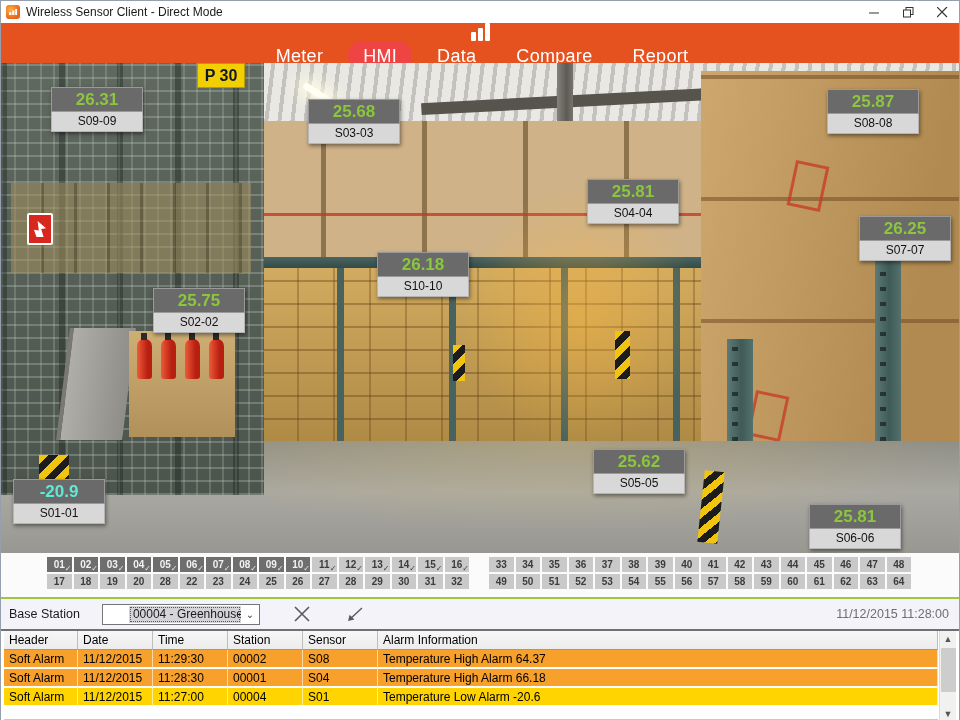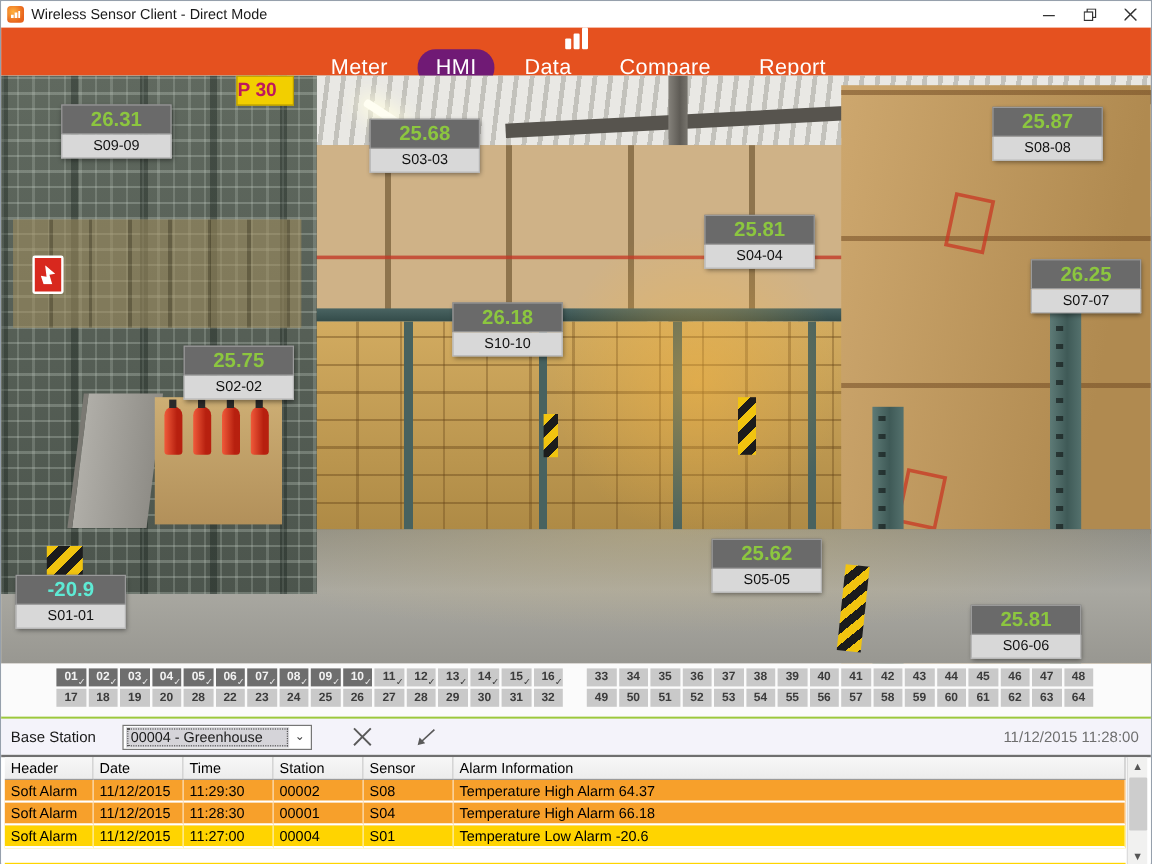--- a/index.html
+++ b/index.html
@@ -17,21 +17,21 @@
   .win-btn { width:34px; display:flex; align-items:center; justify-content:center; color:#333; font-size:12px; }
   .win-btn svg { display:block; }
 
   
   .navbar { height:40px; background:#E5511F; display:flex; align-items:center; color:#fff;flex-direction:column; }
   .nav-logo { margin:0 10px 0 13px; width:22px; height:20px; display:flex; align-items:flex-end; gap:2px; }
   .nav-logo i { display:block; width:5px; background:#fff; border-radius:1px; }
   .nav-logo i:nth-child(1){height:9px;} .nav-logo i:nth-child(2){height:13px;} .nav-logo i:nth-child(3){height:18px;}
   .nav-tabs { display:flex; align-items:center; margin-left:14px; }
   .tab { font-size:18px; letter-spacing:.3px; padding:5px 15px; margin-right:10px; cursor:pointer; border-radius:15px; white-space:nowrap; }
-  .tab.active { background:#701a75; }
+  .tab.active { background:#ef4444; }
   .nav-icons { margin-left:auto; display:flex; align-items:center; gap:13px; margin-right:14px; }
   .nav-ic { width:30px; height:28px; display:flex; align-items:center; justify-content:center; }
   .celsius { font-size:21px; font-weight:bold; color:#fff; }
 
   
   .photo { position:relative; width:958px; height:490px; overflow:hidden; background:#b9b4a8; }
   .ph { position:absolute; }
   .ceiling { left:222px; top:0; width:736px; height:235px;
     background:repeating-linear-gradient(97deg,#e9e8e4 0 9px,#c3c2bc 9px 13px),linear-gradient(#dad9d4,#cfcec8);
     clip-path:polygon(0 0,100% 0,100% 50%,52% 100%,0 26%); }
@@ -40,21 +40,21 @@
   .light { width:36px; height:7px; background:#fffef2; border-radius:3px; box-shadow:0 0 16px 5px rgba(255,253,225,.95); transform:rotate(33deg); }
   .rack-left { left:0; top:0; width:263px; height:432px;
     background:repeating-linear-gradient(90deg,rgba(15,25,20,.35) 0 6px,transparent 6px 58px),
                repeating-linear-gradient(0deg,rgba(205,215,205,.28) 0 2px,transparent 2px 13px),
                repeating-linear-gradient(90deg,rgba(205,215,205,.22) 0 2px,transparent 2px 13px),
                linear-gradient(#60695f,#4c554d); }
   .rack-left-boxes { left:10px; top:120px; width:240px; height:90px;
     background:repeating-linear-gradient(90deg,#a4905f 0 30px,#6e5c33 30px 33px),linear-gradient(#ac9765,#8d7747); opacity:.55; }
   .sign-fire { left:26px; top:150px; width:26px; height:32px; background:#d8281e; border:2px solid #fff; border-radius:2px; }
   .sign-fire::after { content:""; position:absolute; left:5px; top:6px; width:12px; height:16px; background:#fff; clip-path:polygon(20% 100%,0 55%,40% 60%,30% 0,100% 45%,60% 50%,80% 100%); }
-  .sign-p30 { left:196px; top:0; width:48px; height:25px; background:#f2cf00; color:#be185d; font-weight:bold; font-size:16px; text-align:left; line-height:24px; border:1px solid #b89c00; }
+  .sign-p30 { left:196px; top:0; width:48px; height:25px; background:#f2cf00; color:#0f172a; font-weight:bold; font-size:16px; text-align:center; line-height:24px; border:1px solid #b89c00; }
   .shelf-top { left:224px; top:58px; width:520px; height:138px;
     background:repeating-linear-gradient(90deg,#cfb287 0 96px,#8e744d 96px 101px),linear-gradient(rgba(0,0,0,.12),rgba(0,0,0,0) 30%),linear-gradient(#d8be94,#b99b6d); }
   .shelf-beam { left:224px; top:194px; width:520px; height:11px; background:linear-gradient(#4a6462,#334b49); }
   .shelf-low { left:224px; top:205px; width:520px; height:175px;
     background:repeating-linear-gradient(90deg,#48625f 0 7px,transparent 7px 112px),
                repeating-linear-gradient(0deg,rgba(95,62,20,.38) 0 2px,transparent 2px 23px),
                repeating-linear-gradient(90deg,rgba(95,62,20,.32) 0 2px,transparent 2px 36px),
                linear-gradient(#d2ab60,#ae8a45); }
   .tape { left:224px; top:150px; width:520px; height:3px; background:#c23a28; opacity:.8; }
   .floor { left:0; top:378px; width:958px; height:112px;
@@ -85,21 +85,21 @@
   .grow { display:flex; gap:2px; }
   .gcell { position:relative; width:24.5px; height:15px; background:#C9C9C9; color:#3c3c3c; font-size:10px; font-weight:bold; text-align:center; line-height:15px; cursor:pointer; }
   .gcell.dark { background:#6E6E6E; color:#f2f2f2; }
   .gcell .check { position:absolute; right:0px; bottom:-4px; font-size:8px; font-weight:normal; color:#3c3c3c; }
   .gcell.dark .check { color:#e8e8e8; }
   .greenline { height:2px; background:#9CC83C; }
 
   
   .baserow { height:30px; background:#F4F3FA; display:flex; align-items:center; font-size:12.5px; color:#1a1a1a; }
   .baserow .bs-label { margin-left:8px; }
-  .combo { margin-left:22px; width:158px; height:21px; border:1px solid #767676; background:#fff; display:flex; align-items:center; cursor:pointer; }
+  .combo { margin-left:22px; width:158px; height:21px; border:1px solid #767676; background:#fff; display:flex; align-items:center; cursor:pointer;padding-left:24px; }
   .combo .sel { flex:1; height:17px; margin:1px 0 1px 2px; background:#d5d4d9; font-size:12px; line-height:17px; padding-left:4px; outline:1px dotted #555; outline-offset:-2px; white-space:nowrap; overflow:hidden; }
   .combo .chev { width:18px; text-align:center; color:#444; font-size:10px; }
   .tool-ic { margin-left:30px; width:24px; height:22px; display:flex; align-items:center; justify-content:center; cursor:pointer; }
   .stamp { margin-left:auto; margin-right:10px; color:#6e6e6e; font-size:12.5px; }
 
   
   .tablewrap { position:relative; height:92px; background:#fff; border-top:2px solid #6f6f6f; }
   table.alarms { position:absolute; left:3px; top:0; width:934px; border-collapse:separate; border-spacing:0; table-layout:fixed; font-size:12px; color:#000; }
   table.alarms th { background:linear-gradient(#f7f7f7,#ececec); font-weight:normal; text-align:left; height:19px; padding:0 0 0 5px; border-right:1px solid #bdbdbd; border-bottom:1px solid #9a9a9a; white-space:nowrap; overflow:hidden; }
   table.alarms td { height:19px; padding:0 0 0 5px; border-right:1px solid rgba(255,255,255,.6); border-bottom:2px solid #fff; white-space:nowrap; overflow:hidden; }

